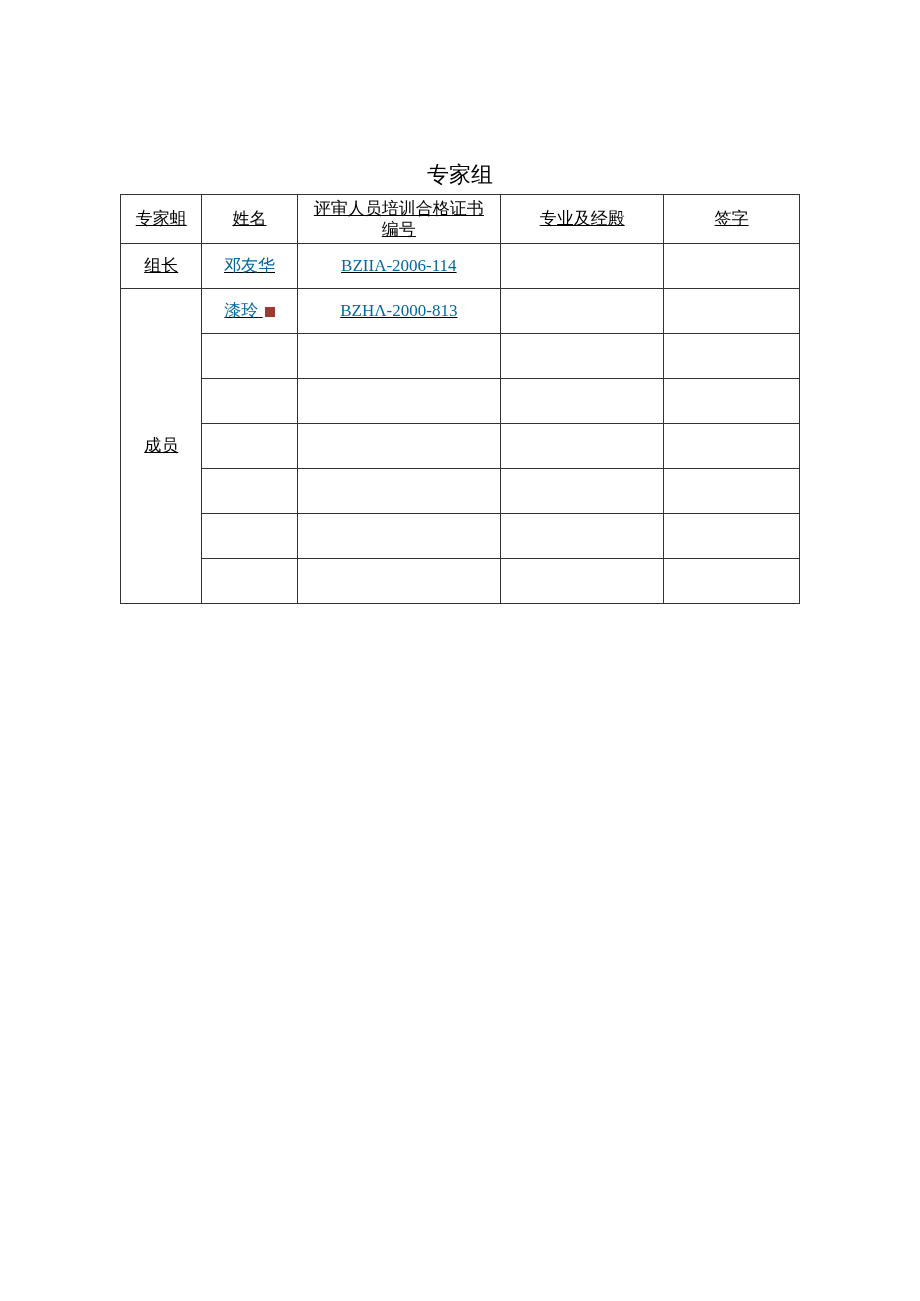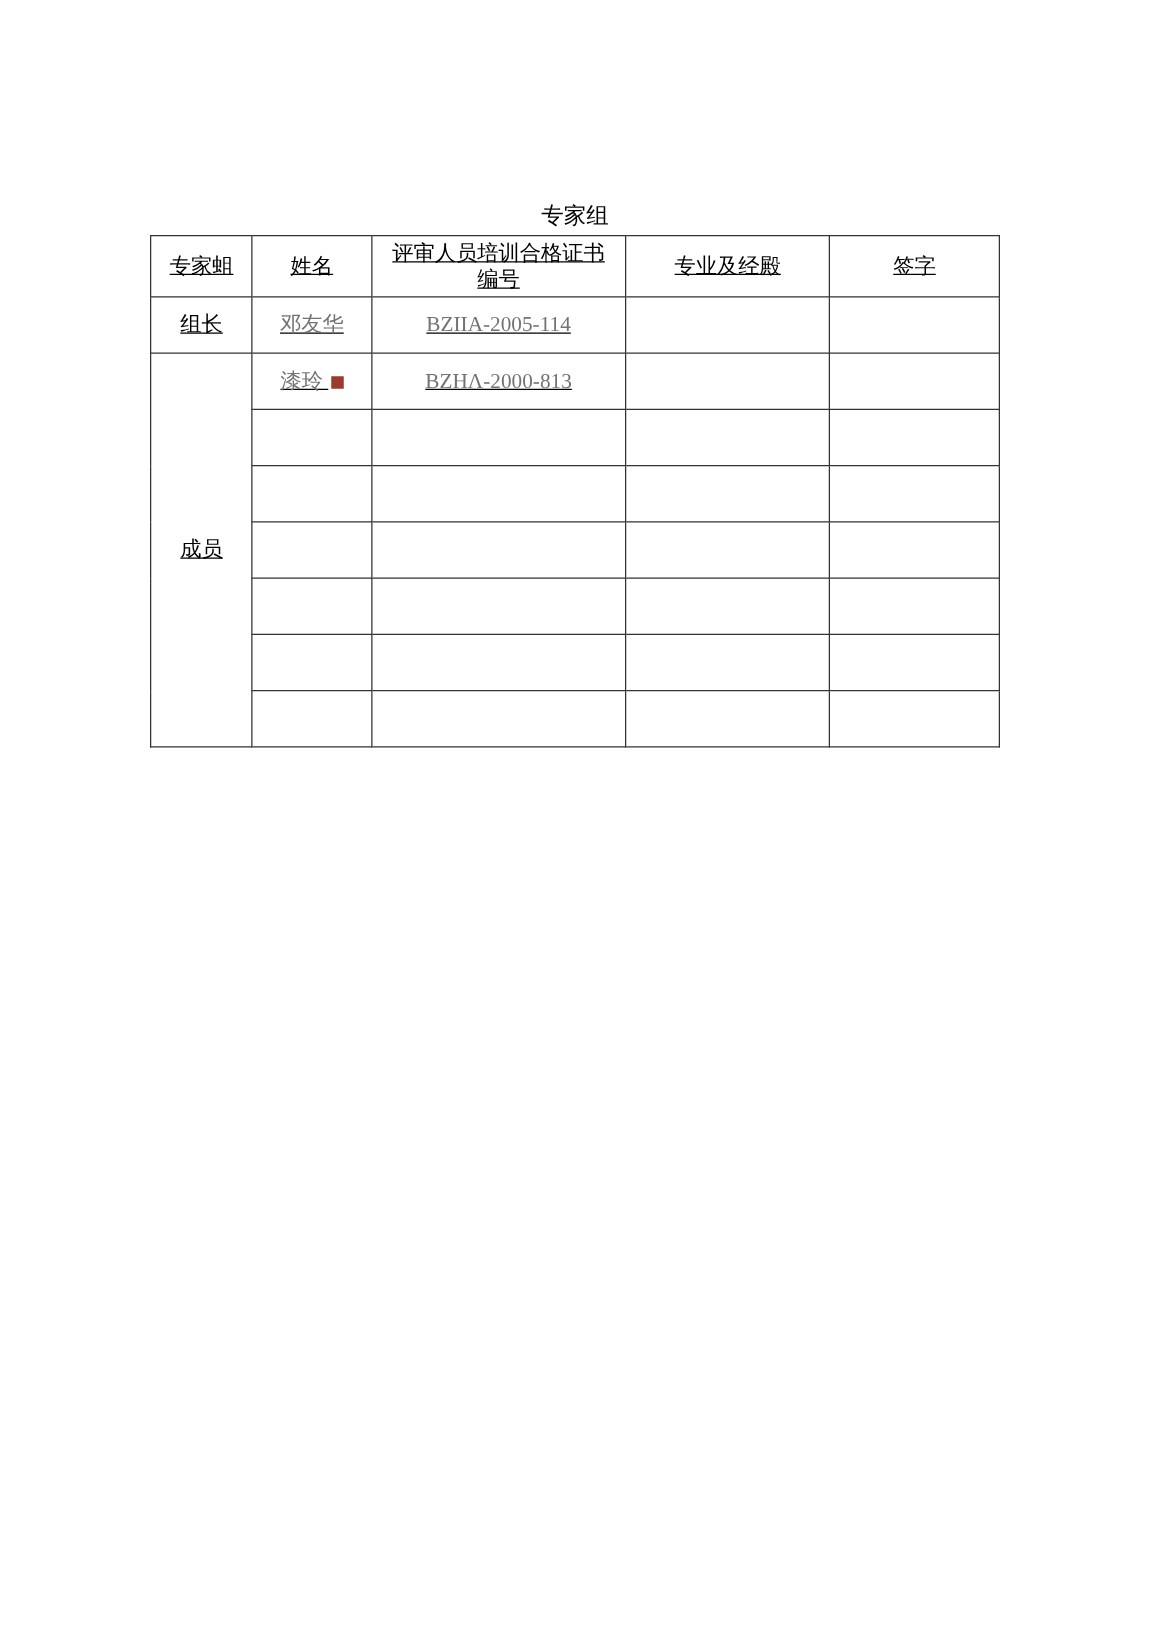--- a/index.html
+++ b/index.html
@@ -12,21 +12,21 @@
     color: #000;
   }
   .page {
     box-sizing: border-box;
     padding-top: 160px;
     padding-left: 120px;
     padding-right: 120px;
   }
   .title {
     text-align: center;
-    font-size: 18px;
+    font-size: 22px;
     margin-bottom: 4px;
   }
   table {
     border-collapse: collapse;
     width: 100%;
     table-layout: fixed;
     text-decoration: underline;
   }
   td {
     border: 1px solid #333;
@@ -39,21 +39,21 @@
   }
   td.header {
     height: 48px;
   }
   .col-role   { width: 12%; }
   .col-name   { width: 14%; }
   .col-cert   { width: 30%; }
   .col-domain { width: 24%; }
   .col-sign   { width: 20%; }
   .redtxt {
-    color: #737373;
+    color: #0369a1;
   }
   .red-square {
     display: inline-block;
     width: 10px;
     height: 10px;
     background: #9a3b2f;
     vertical-align: -1px;
     margin-left: 2px;
   }
 </style>
@@ -78,21 +78,21 @@
       <td class="header">姓名</td>
       <td class="header" style="white-space:pre-line;margin-top:12px;">评审人员培训合格证书
 编号</td>
       <td class="header">专业及经殿</td>
       <td class="header">签字</td>
     </tr>
 
     <tr>
       <td>组长</td>
       <td class="redtxt">邓友华</td>
-      <td class="redtxt">BZIIA-2005-114</td>
+      <td class="redtxt">BZIIA-2006-114</td>
       <td></td>
       <td></td>
     </tr>
 
     <tr>
       <td rowspan="7">成员</td>
       <td class="redtxt">
         <span>漆玲</span>
         <span class="red-square"></span>
       </td>

